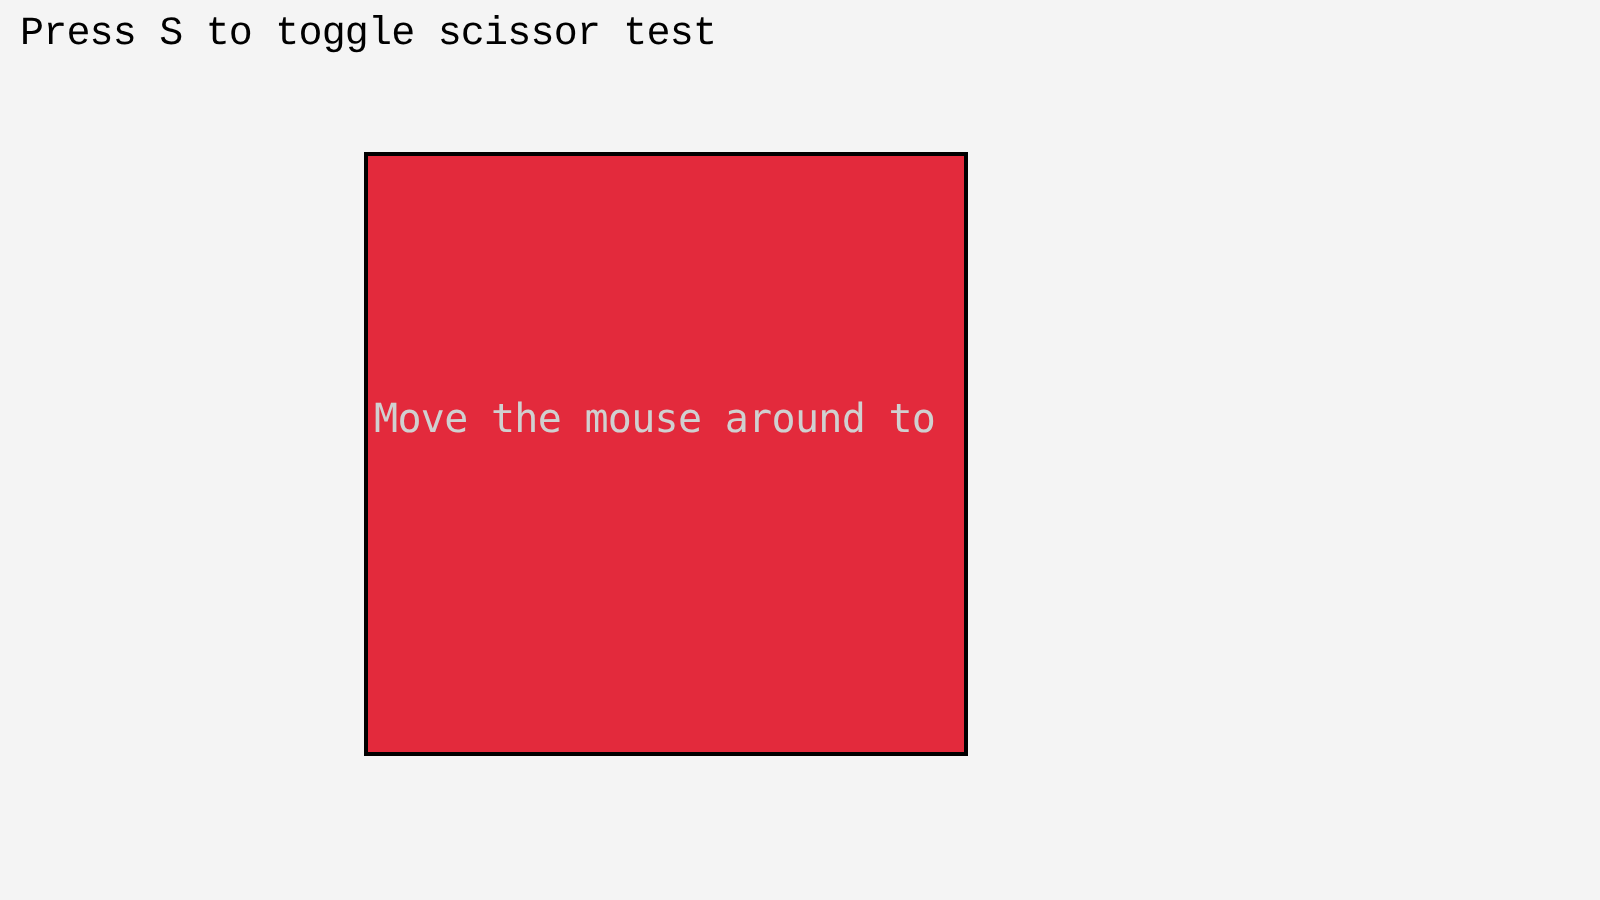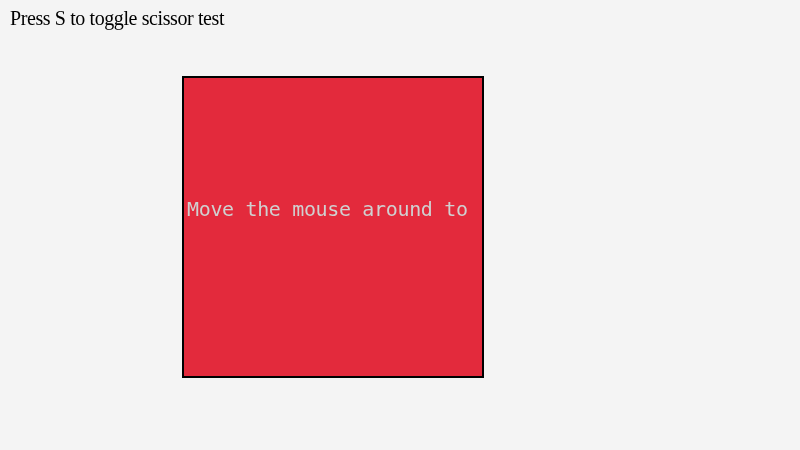--- a/index.html
+++ b/index.html
@@ -18,21 +18,21 @@
     font-family: "DejaVu Sans Mono", "Liberation Mono", monospace;
     -webkit-font-smoothing: none;
     font-smooth: never;
   }
 
   
   #hint-text {
     position: absolute;
     left: 10px;
     top: 7px;
-    font-family: Liberation Serif, serif;
+    font-family: Liberation Mono, monospace;
     font-size: 20px;
     line-height: 22px;
     letter-spacing: -0.4px;
     color: #000000;
     white-space: pre;
     user-select: none;
   }
 
   
   #scissor-area {

